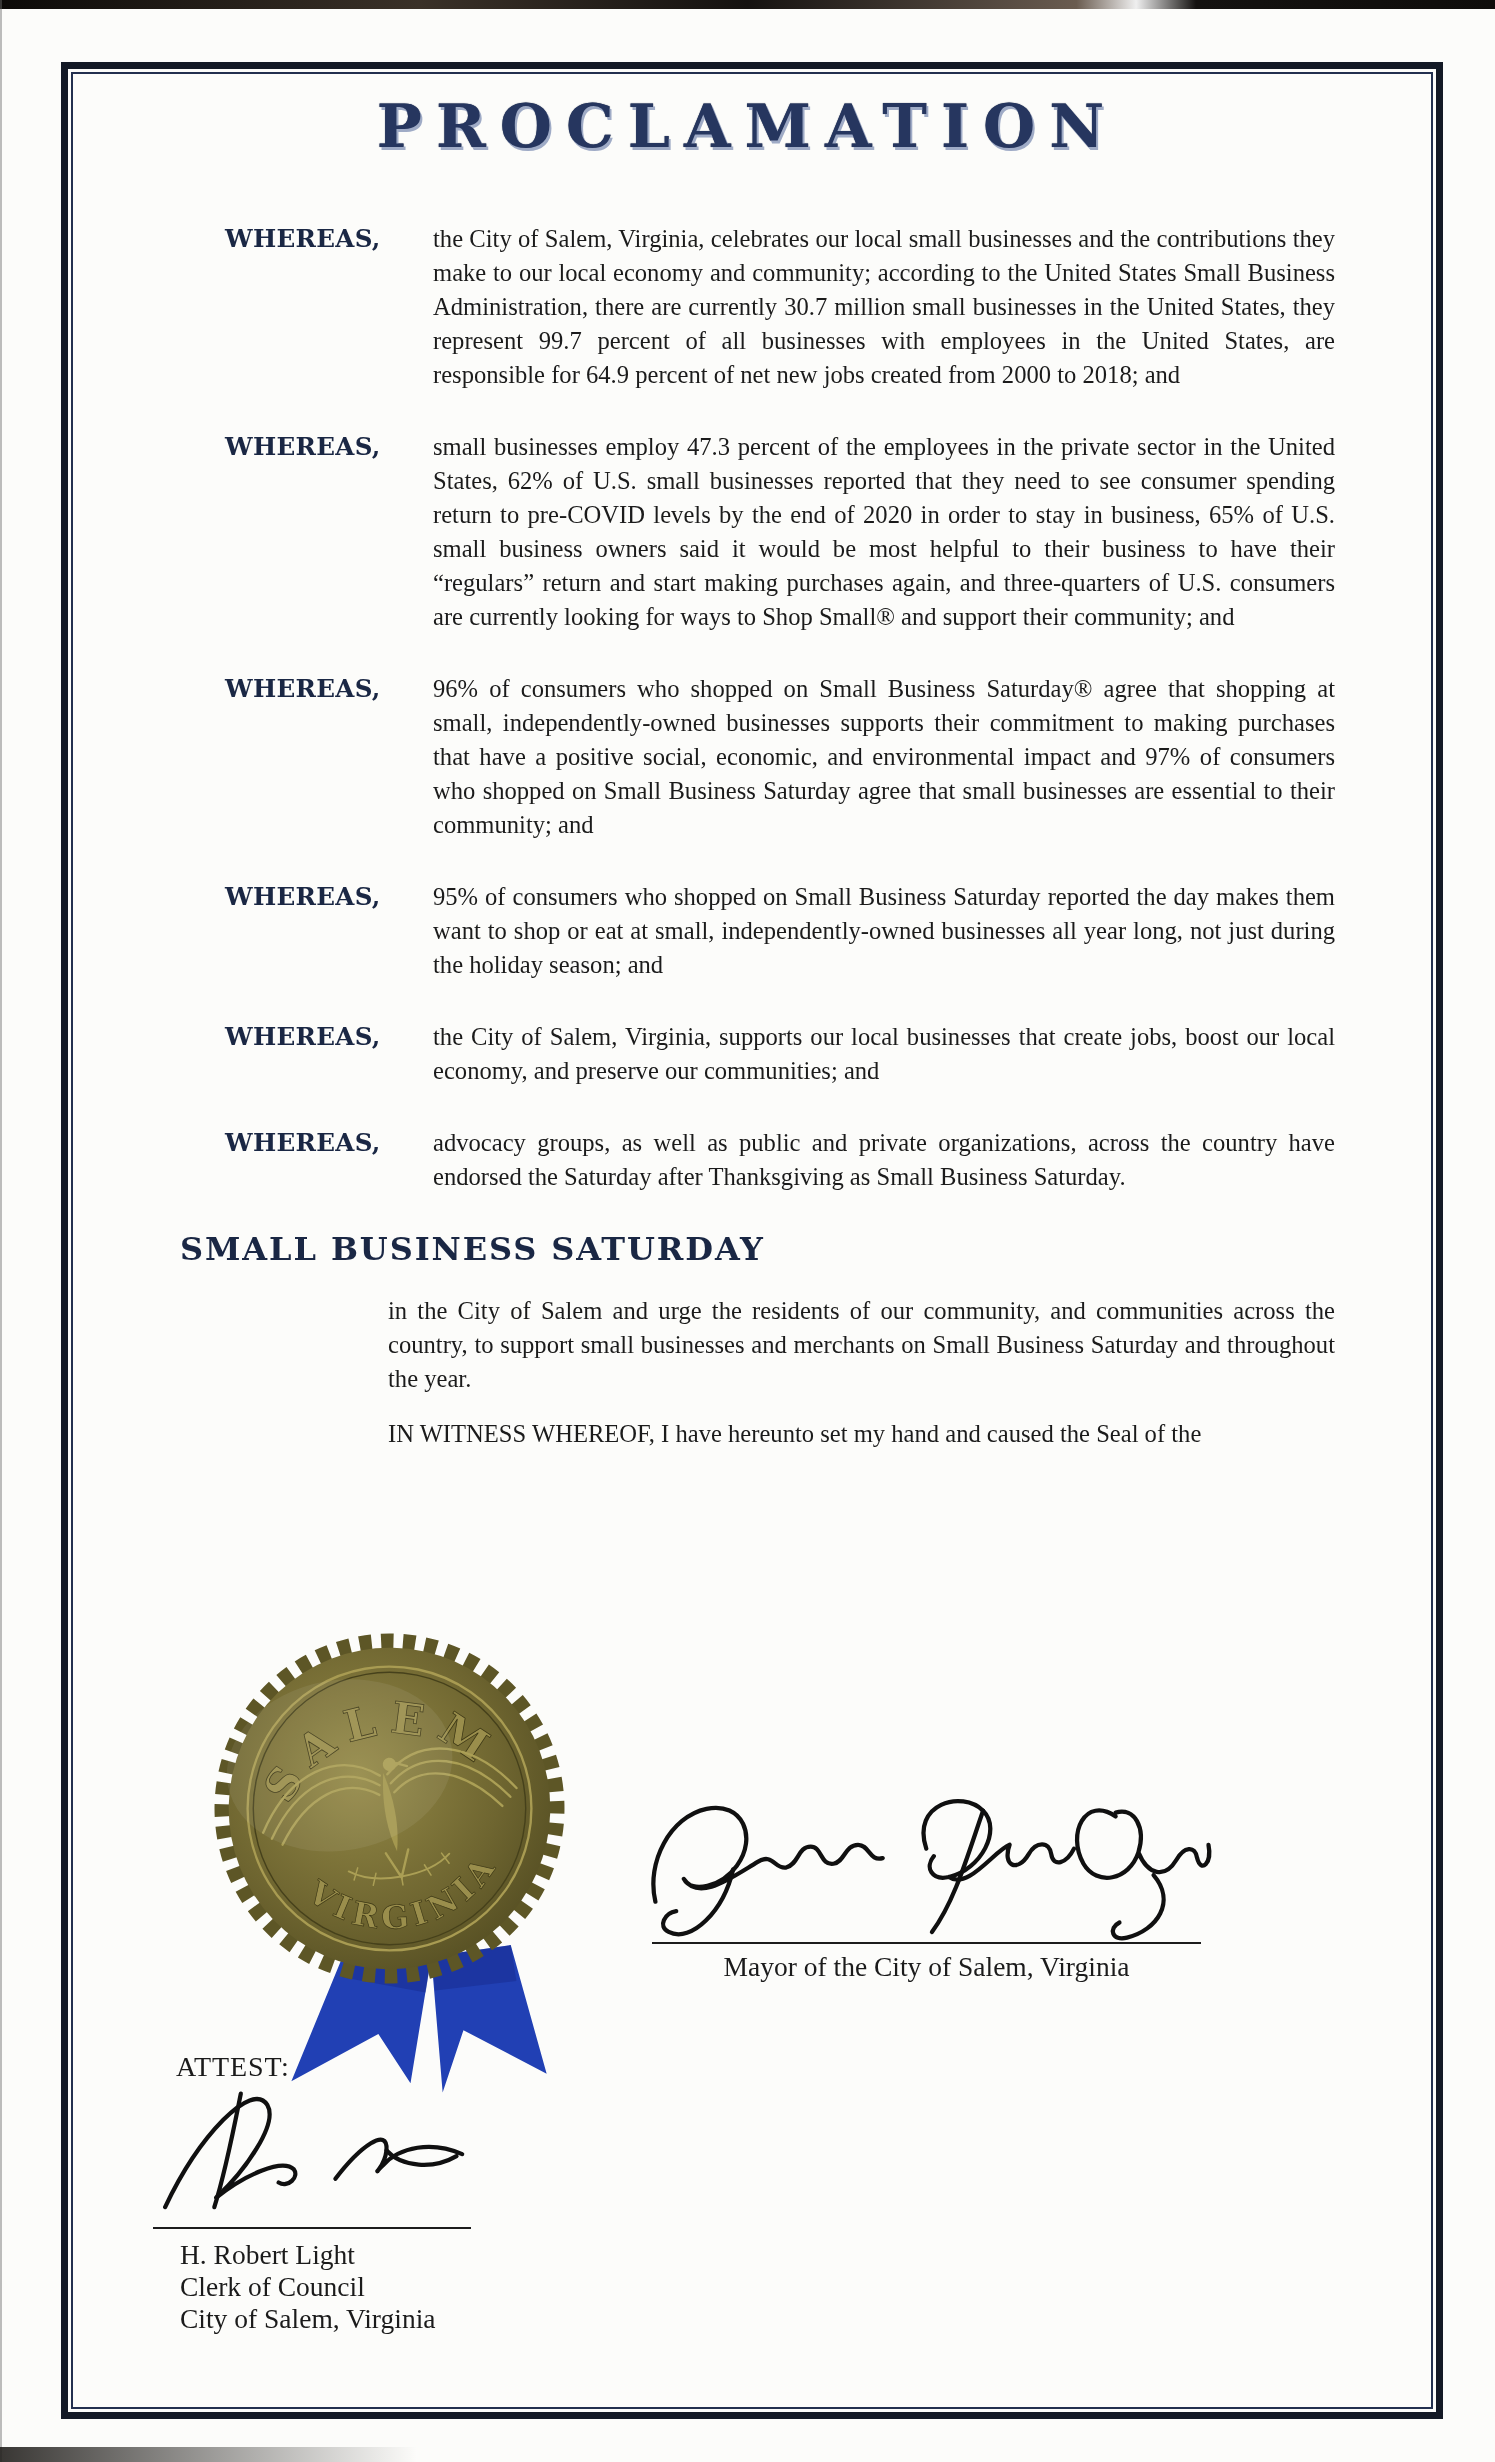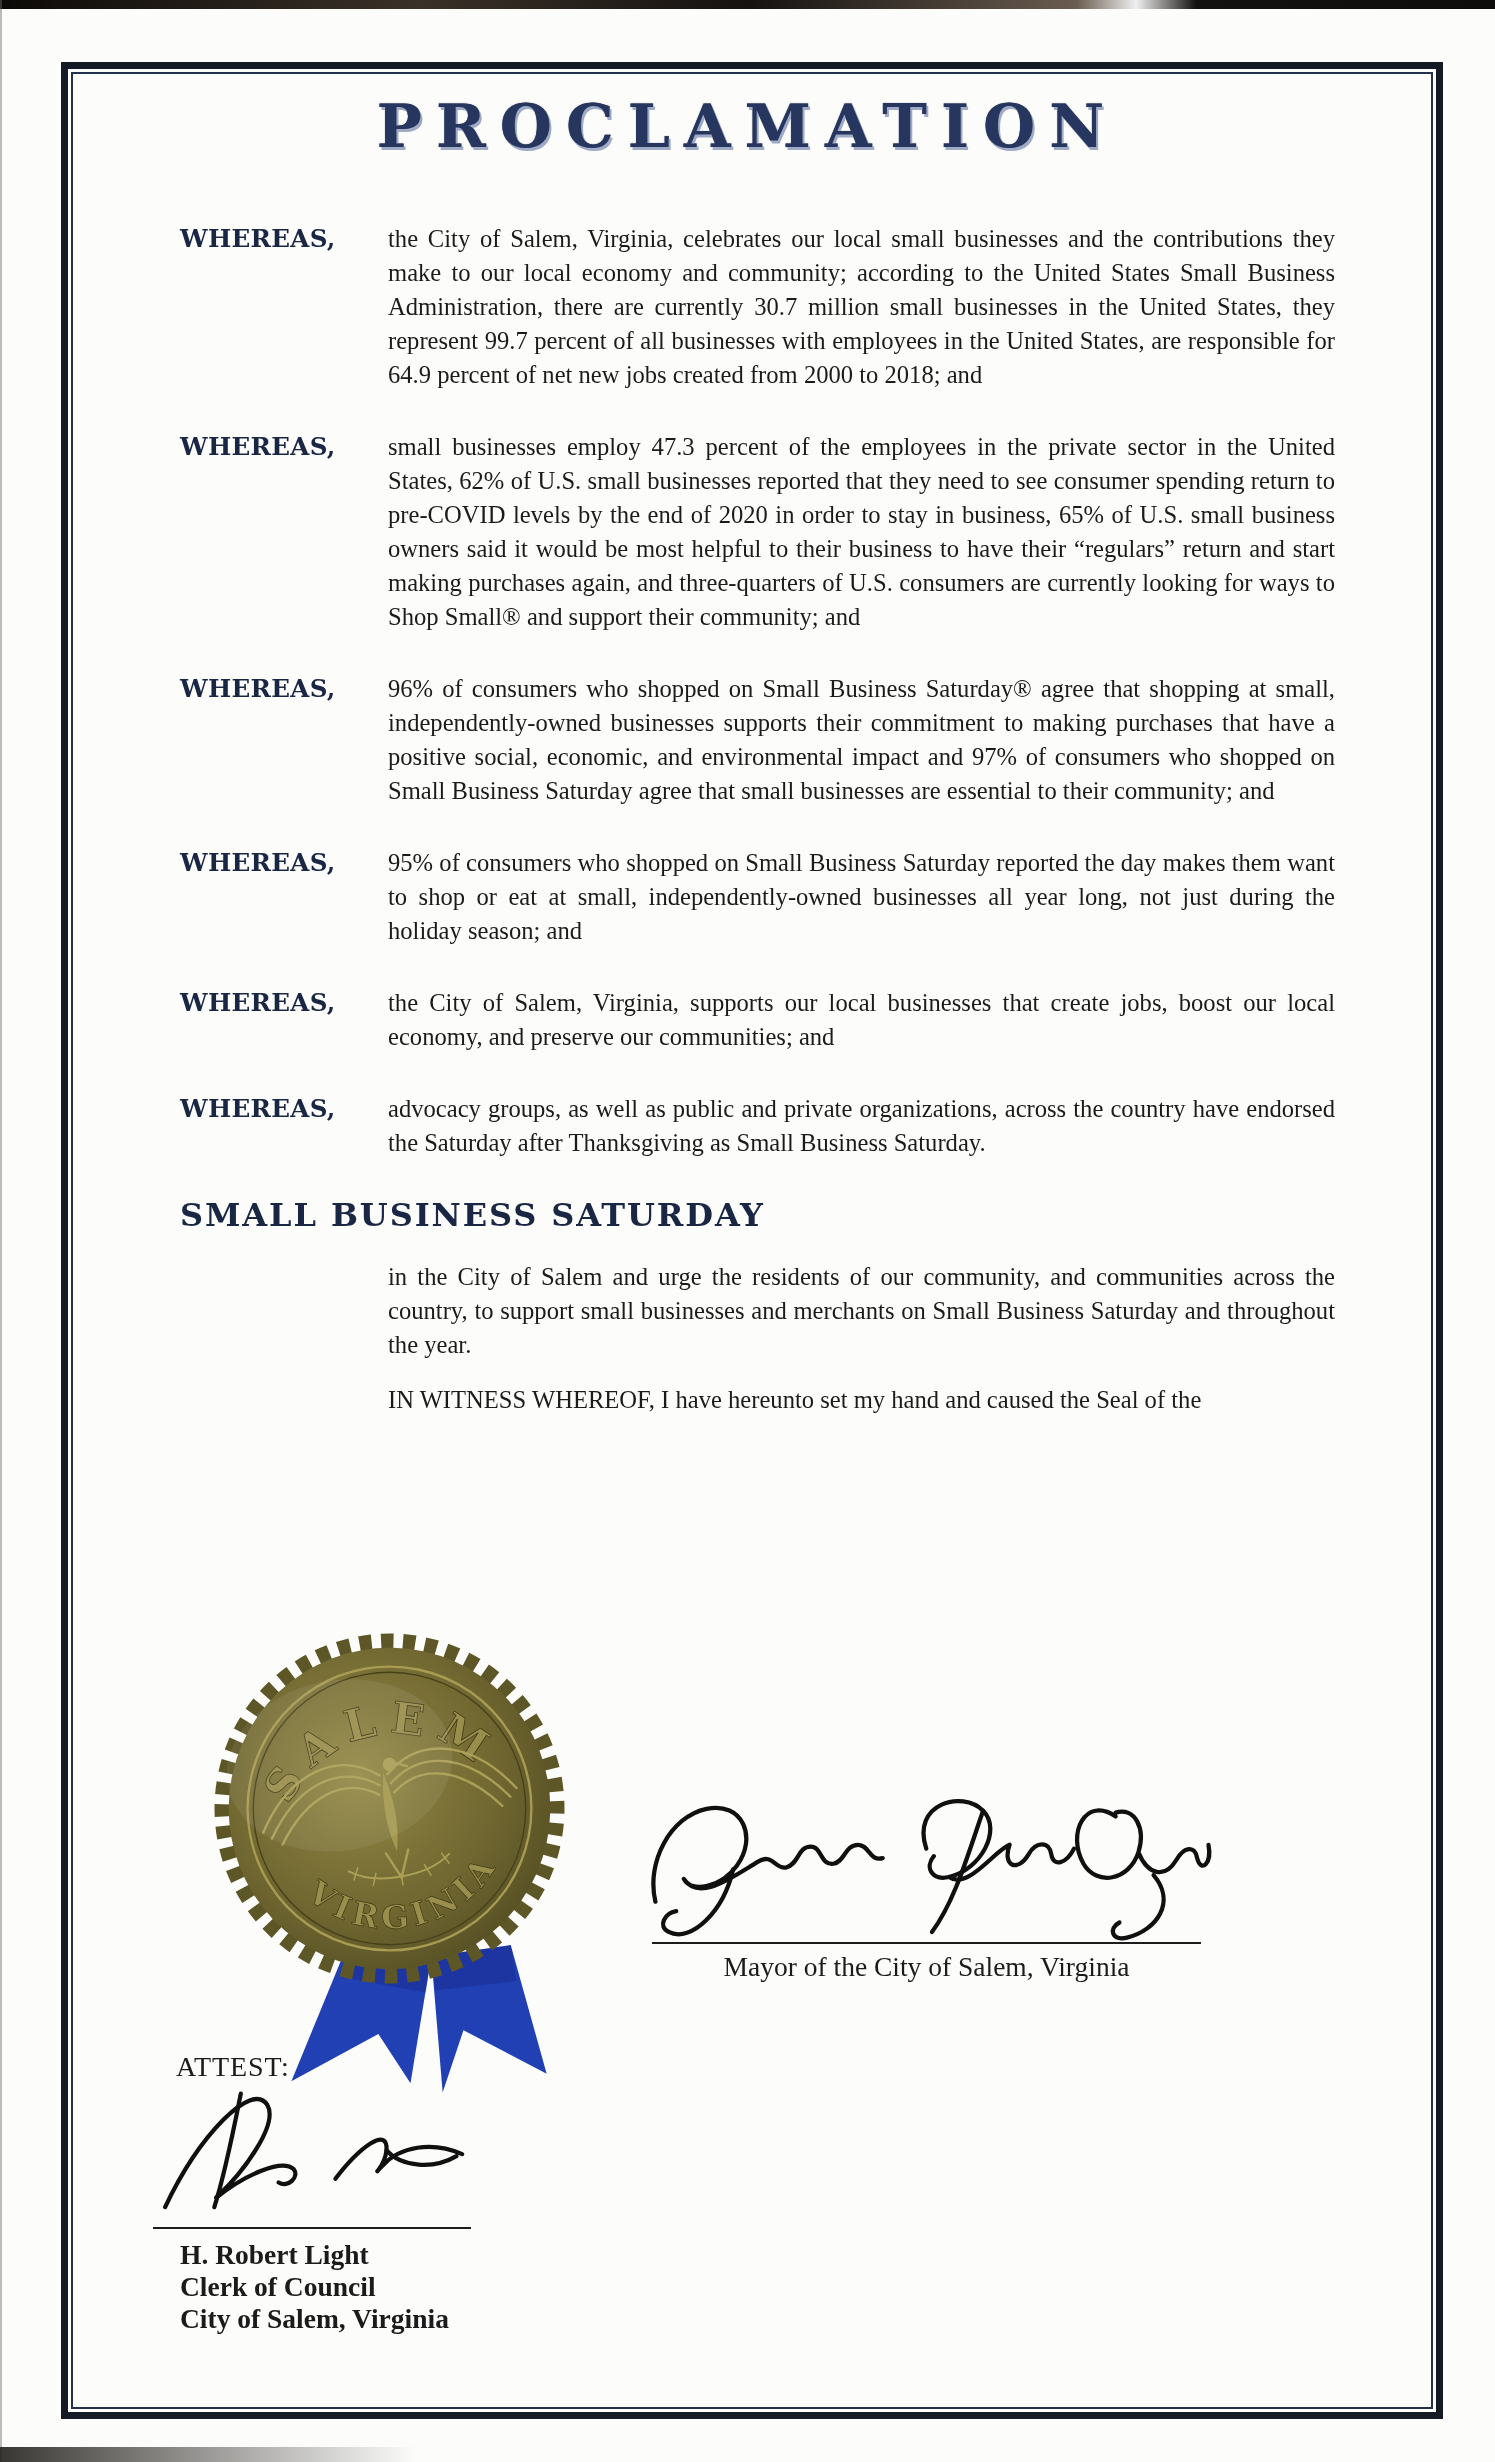--- a/index.html
+++ b/index.html
@@ -16,21 +16,21 @@
     border:7.6px solid #131925;box-sizing:border-box;}
   .frame-inner{position:absolute;inset:2.8px;border:2.8px solid #23304f;}
   
   .title{position:absolute;top:91px;left:0;width:100%;margin:0;text-align:center;
     font-family:"DejaVu Serif",serif;font-weight:bold;font-size:60px;letter-spacing:14px;
     color:var(--title_navy,#26365f);text-shadow:1.9px 2.8px 0 #9fabc6,0 0 0.9px #1a2744;}
   
   .flow{position:absolute;left:180px;top:222px;width:1155px;font-size:24.6px;line-height:34px;}
   .row{display:flex;margin-bottom:38px;}
   .clause-label{flex:0 0 208px;width:208px;font-family:"DejaVu Serif",serif;font-weight:bold;
-    font-size:24.6px;color:var(--navy,#1a2744);letter-spacing:0.3px;}
+    font-size:24.6px;color:var(--navy,#1a2744);letter-spacing:0.3px;margin-left:45px;}
   .clause-text{width:947px;text-align:justify;}
   .therefore{margin-bottom:24.6px;}
   .therefore .clause-label{display:inline;margin-right:13.3px;}
   .therefore .line2{display:inline-block;margin-left:208px;}
   .sbs-heading{text-align:left;font-family:"DejaVu Serif",serif;font-weight:bold;font-size:32px;
     letter-spacing:1.9px;color:var(--navy,#1a2744);margin:0 0 28px 0;}
   .closing{margin-left:208px;width:947px;text-align:justify;margin-bottom:21px;}
   .witness-line1{margin-left:208px;width:947px;}
   .witness-rest{margin-left:431px;width:725px;text-align:justify;}
   
@@ -38,21 +38,21 @@
   .seal{position:absolute;left:206px;top:1625px;width:367px;height:367px;z-index:2;}
   
   .mayor-sig{position:absolute;left:642px;top:1788px;width:578px;height:161px;z-index:3;}
   .mayor-line{position:absolute;left:652px;top:1942px;width:549px;border-top:2.8px solid #1c1c1c;}
   .mayor-title{position:absolute;left:652px;top:1951px;width:549px;text-align:center;font-size:27.5px;}
   
   .attest-label{position:absolute;left:176px;top:2051px;font-size:28px;letter-spacing:0.9px;}
   .clerk-sig{position:absolute;left:150px;top:2065px;width:350px;height:166px;z-index:3;}
   .clerk-line{position:absolute;left:153px;top:2227px;width:318px;border-top:2.8px solid #1c1c1c;}
   .clerk-block{position:absolute;left:180px;top:2239px;font-size:27.5px;line-height:32px;}
-  .clerk-block div{white-space:nowrap;font-weight:bold;}
+  .clerk-block div{white-space:nowrap;}
   svg{display:block;}
 </style>
 </head>
 <body>
 
 <div class="page">
 
   <div class="scan-top"></div>
   <div class="scan-left"></div>
   <div class="scan-bottom-smudge"></div>

